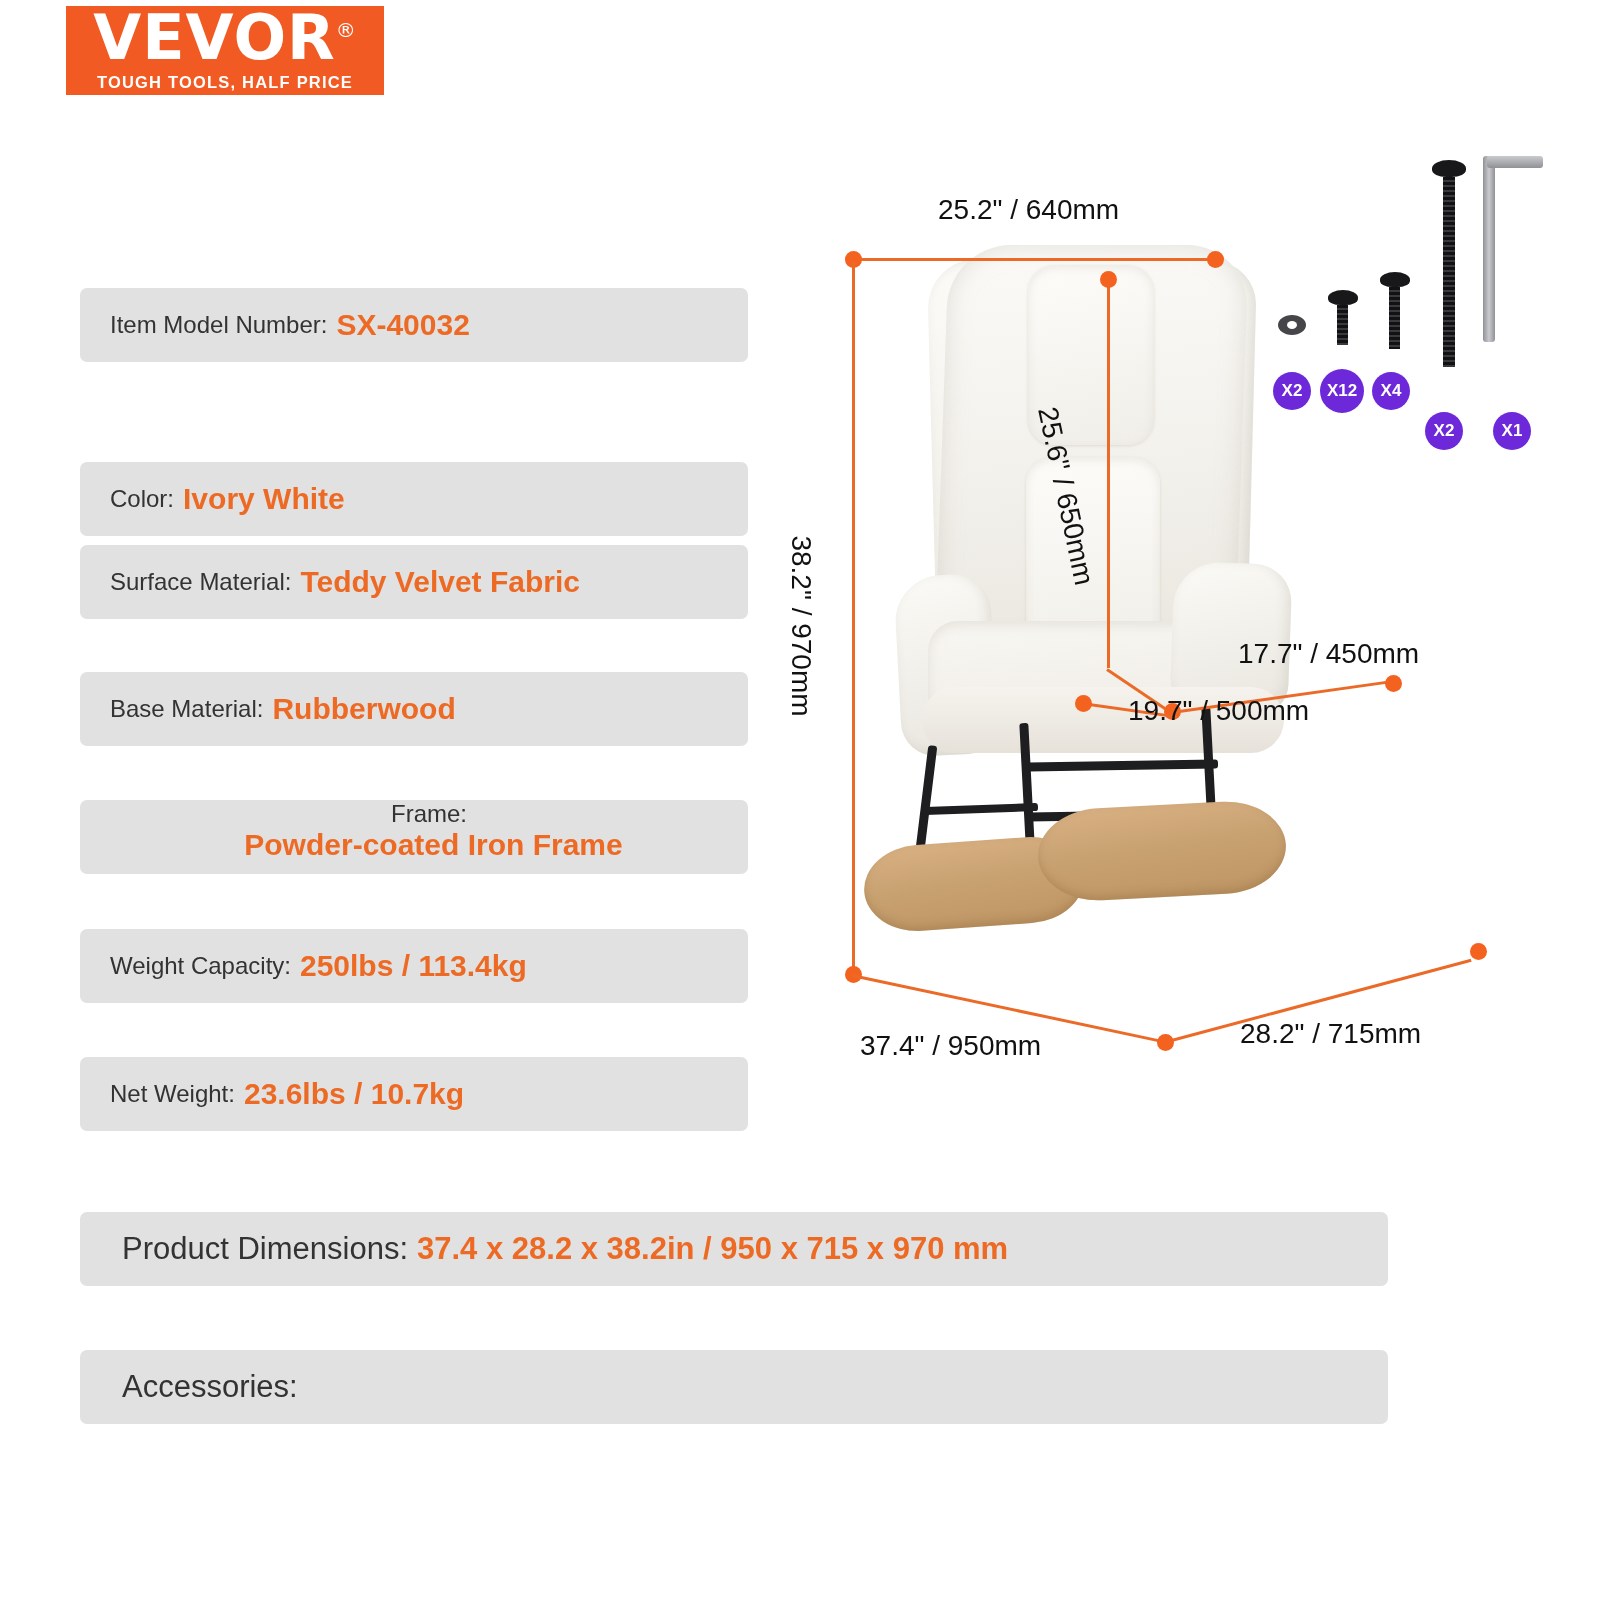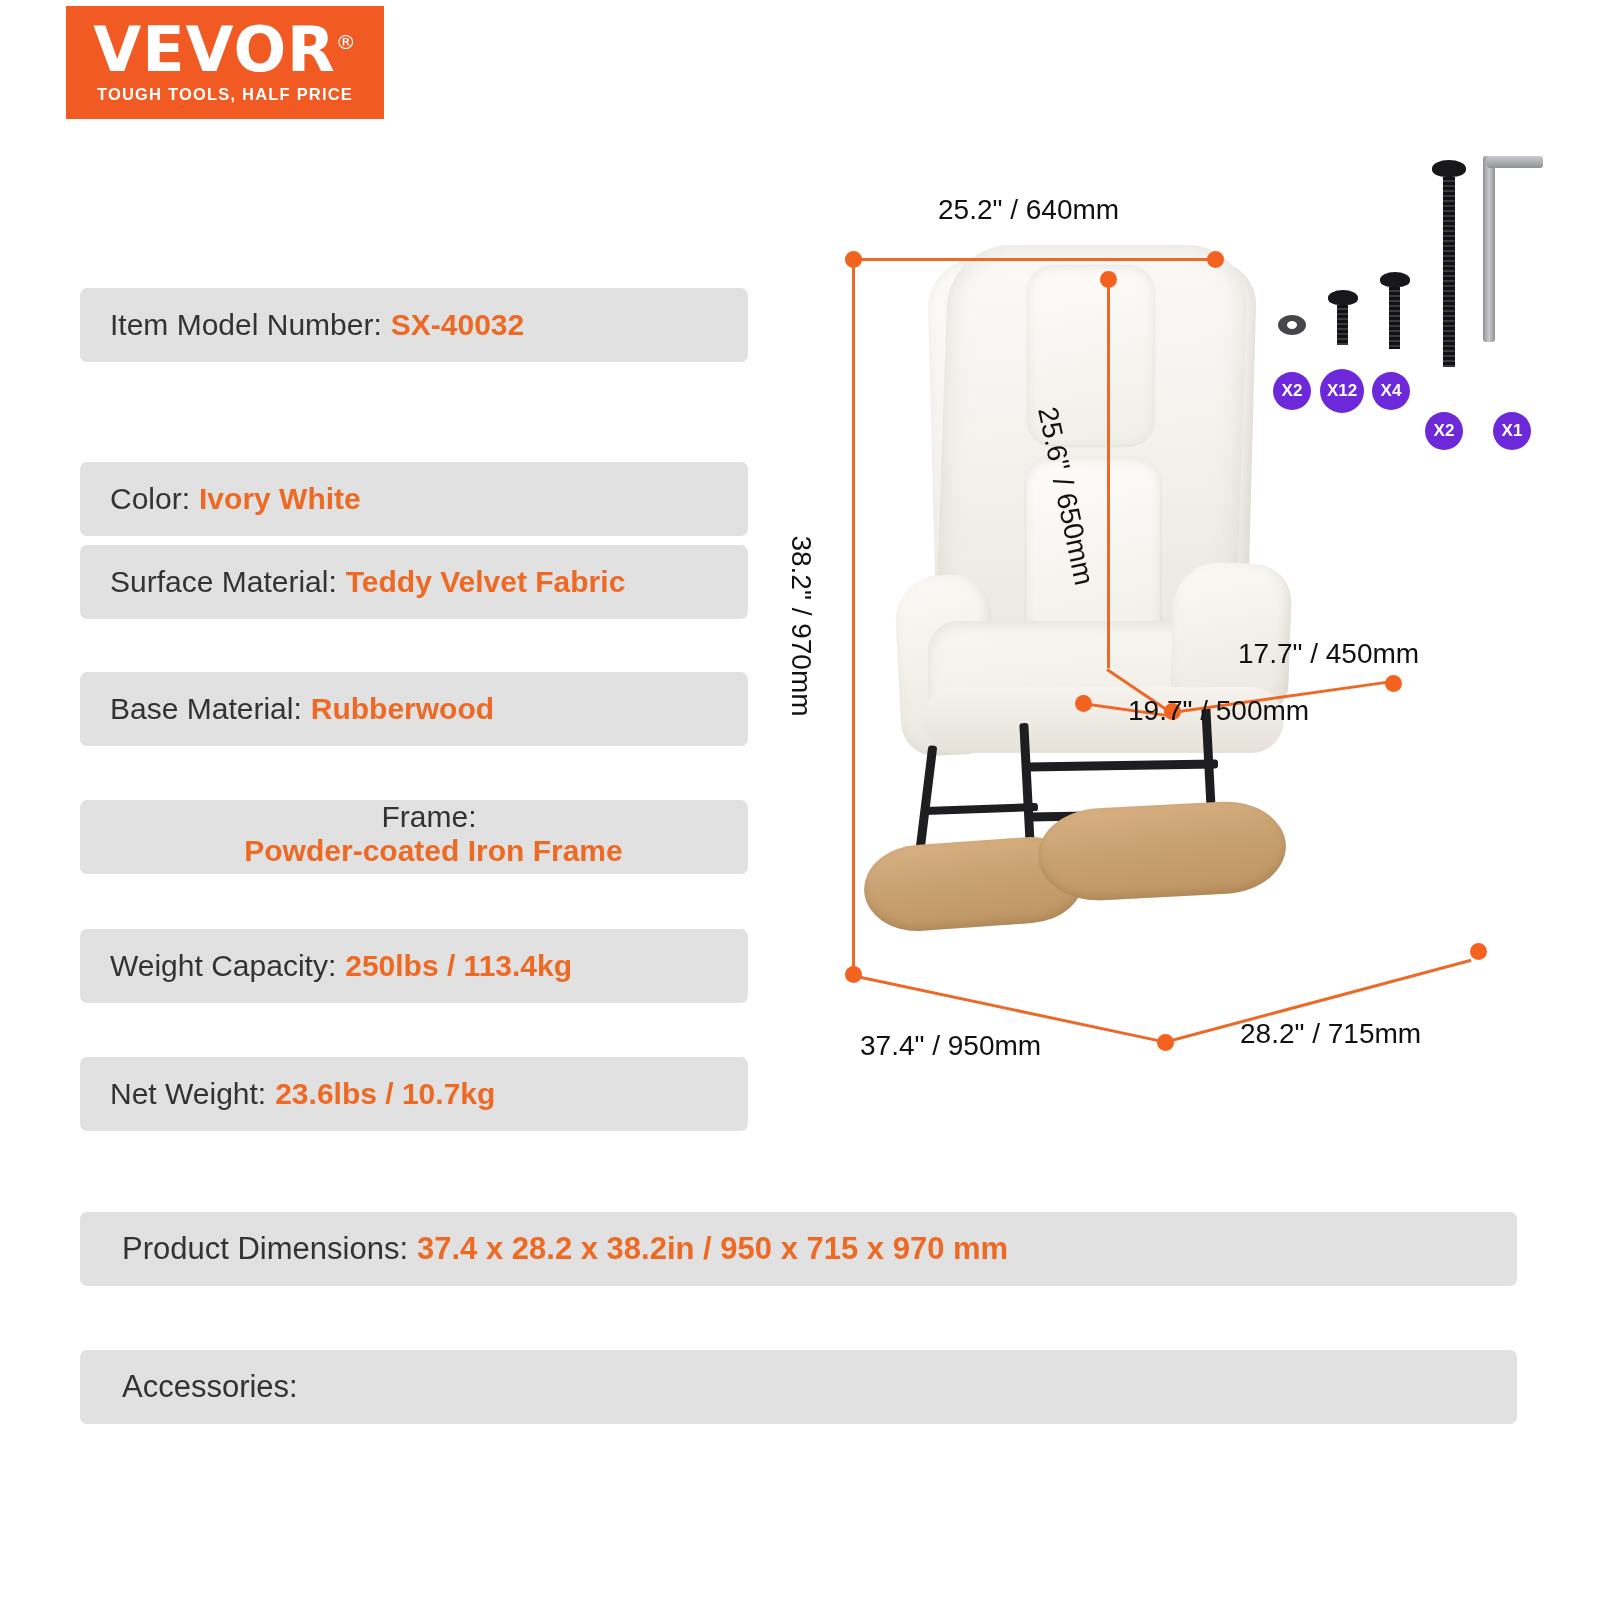--- a/index.html
+++ b/index.html
@@ -1,44 +1,44 @@
 <!DOCTYPE html>
 <html><head>
 <meta charset="utf-8">
 <style>
   * { margin:0; padding:0; box-sizing:border-box; }
   html,body { width:1600px; height:1600px; background:#fff; }
   body { font-family:"Liberation Sans", sans-serif; position:relative; overflow:hidden; }
 
   
   .logo {
-    position:absolute; left:66px; top:6px; width:318px; height:113px;
+    position:absolute; left:66px; top:6px; width:318px; height:89px;
     background:#F15A22; display:flex; flex-direction:column;
     align-items:center; justify-content:center;
   }
   .logo-word {
     font-size:62px; font-weight:bold; color:#fff; letter-spacing:1px;
     line-height:0.95; position:relative; font-family:"DejaVu Sans", sans-serif;
   }
   .logo-reg { font-size:20px; vertical-align:super; font-weight:normal; }
   .logo-tag {
     font-size:16.5px; font-weight:bold; color:#fff; letter-spacing:1.2px;
     margin-top:5px; font-family:"Liberation Sans", sans-serif;
   }
 
   
   .spec-row {
     position:absolute; background:#E1E1E1; border-radius:7px;
     display:flex; align-items:center; padding-left:30px;
   }
-  .spec-label { font-size:30px; color:#333; white-space:nowrap; }
+  .spec-label { font-size:24px; color:#333; white-space:nowrap; }
   .spec-value { font-size:30px; color:#ED6A25; font-weight:bold; white-space:nowrap; margin-left:9px; }
 
   .left-row { left:80px; width:668px; height:74px; }
-  .wide-row { left:80px; width:1437px; height:74px; }
+  .wide-row { left:80px; width:1308px; height:74px; }
   .wide-row .spec-label, .wide-row .spec-value { font-size:31px; }
   .wide-row { padding-left:42px; }
 
   
   .diagram { position:absolute; left:760px; top:150px; width:800px; height:920px; }
 
   .dim-label { position:absolute; font-size:28px; color:#111; white-space:nowrap; }
   .dot {
     position:absolute; width:17px; height:17px; border-radius:50%;
     background:#F4621F;

